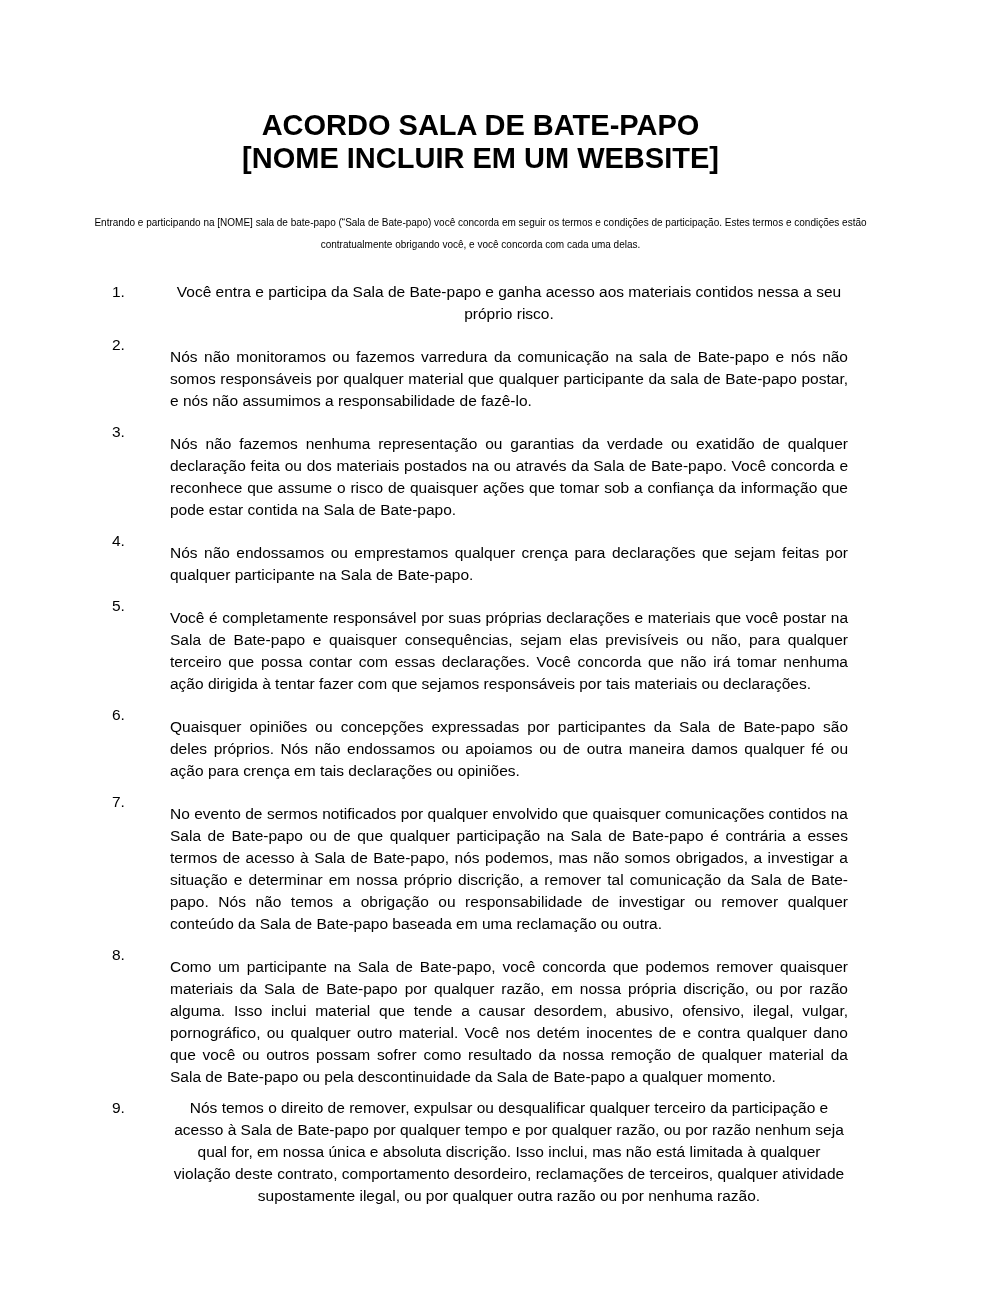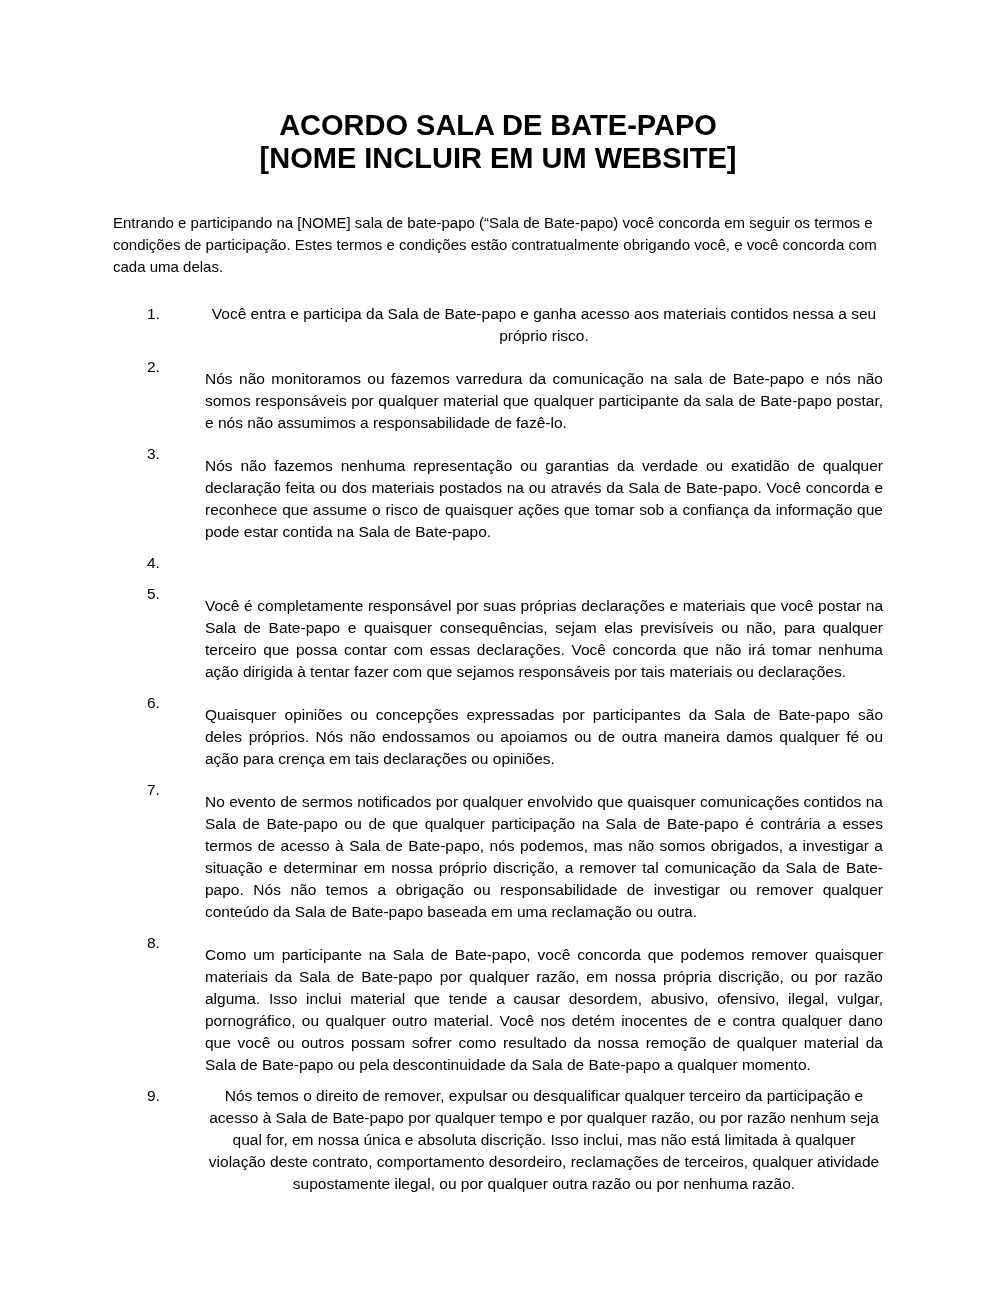--- a/index.html
+++ b/index.html
@@ -9,34 +9,34 @@
   }
   .page {
     position: relative;
     width: 1000px;
     height: 1290px;
     background: #ffffff;
     color: #000000;
     font-family: "Liberation Sans", "DejaVu Sans", sans-serif;
     overflow: hidden;
     box-sizing: border-box;
-    padding: 109px 117px 0 113px;
+    padding: 109px 117px 0 78px;
   }
   .doc-title {
     text-align: center;
     font-weight: bold;
     font-size: 29px;
     line-height: 33px;
     letter-spacing: 0px;
   }
   .intro {
     margin-top: 37px;
-    font-size: 15px;
+    font-size: 10px;
     line-height: 22px;
-    text-align: left;
+    text-align: center;
   }
   .terms-list {
     margin-top: 25px;
   }
   .list-item {
     display: flex;
     align-items: flex-start;
     margin-bottom: 9px;
     font-size: 15.5px;
     line-height: 22px;
@@ -81,20 +81,21 @@
       <div class="item-text justify">Nós não monitoramos ou fazemos varredura da comunicação na sala de Bate-papo e nós não somos responsáveis por qualquer material que qualquer participante da sala de Bate-papo postar, e nós não assumimos a responsabilidade de fazê-lo.</div>
     </div>
 
     <div class="list-item">
       <div class="item-number">3.</div>
       <div class="item-text justify">Nós não fazemos nenhuma representação ou garantias da verdade ou exatidão de qualquer declaração feita ou dos materiais postados na ou através da Sala de Bate-papo. Você concorda e reconhece que assume o risco de quaisquer ações que tomar sob a confiança da informação que pode estar contida na Sala de Bate-papo.</div>
     </div>
 
     <div class="list-item">
       <div class="item-number">4.</div>
+      <div class="item-text justify">Nós não endossamos ou emprestamos qualquer crença para declarações que sejam feitas por qualquer participante na Sala de Bate-papo.</div>
     </div>
 
     <div class="list-item">
       <div class="item-number">5.</div>
       <div class="item-text justify">Você é completamente responsável por suas próprias declarações e materiais que você postar na Sala de Bate-papo e quaisquer consequências, sejam elas previsíveis ou não, para qualquer terceiro que possa contar com essas declarações. Você concorda que não irá tomar nenhuma ação dirigida à tentar fazer com que sejamos responsáveis por tais materiais ou declarações.</div>
     </div>
 
     <div class="list-item">
       <div class="item-number">6.</div>
       <div class="item-text justify">Quaisquer opiniões ou concepções expressadas por participantes da Sala de Bate-papo são deles próprios. Nós não endossamos ou apoiamos ou de outra maneira damos qualquer fé ou ação para crença em tais declarações ou opiniões.</div>

